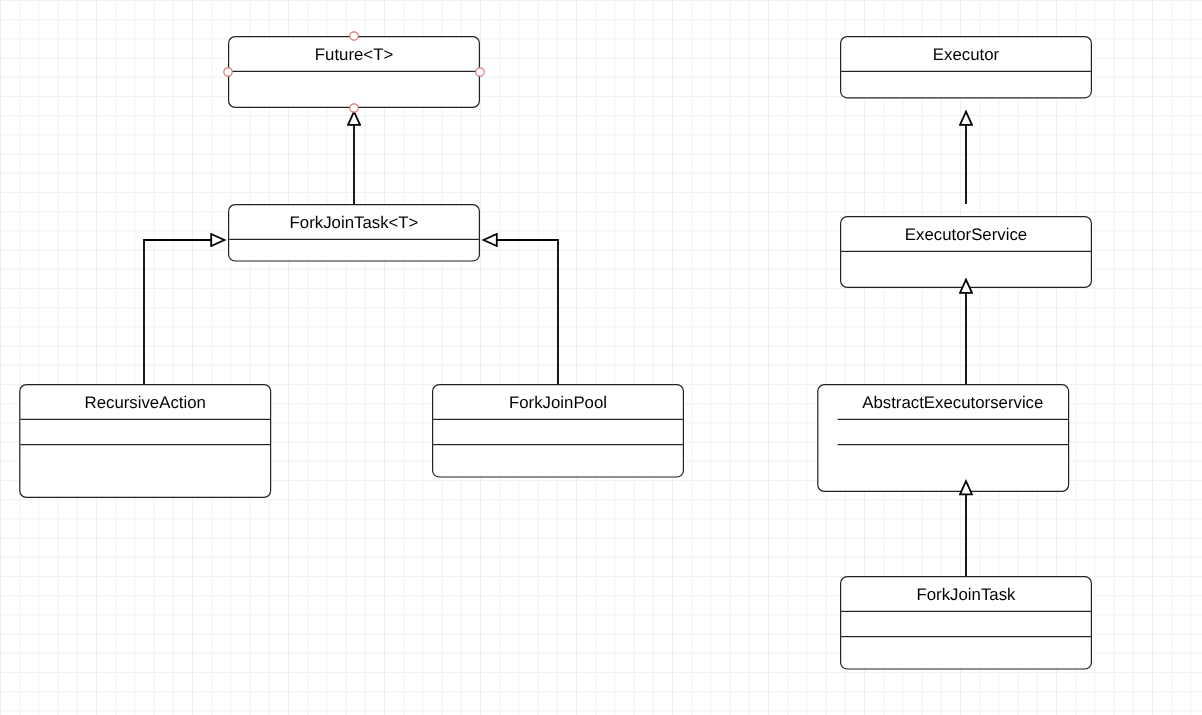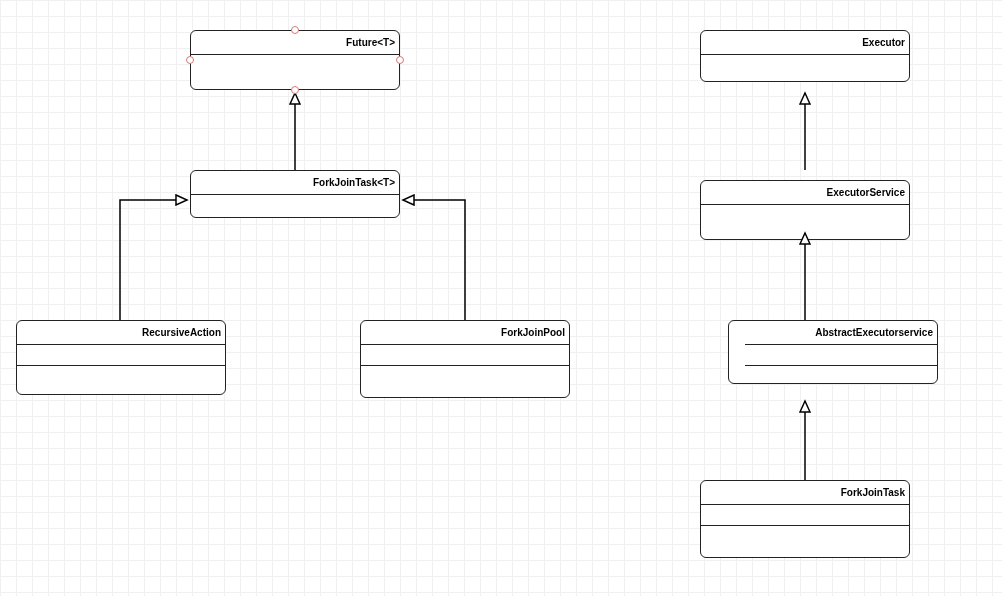--- a/index.html
+++ b/index.html
@@ -19,23 +19,23 @@
   .uml-box {
     position: absolute;
     background: #fff;
     border: 1.5px solid #222;
     border-radius: 6px;
     box-sizing: border-box;
     display: flex;
     flex-direction: column;
   }
   .uml-title {
-    text-align: right;
-    font-size: 10px;
-    font-weight: bold;
+    text-align: center;
+    font-size: 14px;
+    font-weight: normal;
     padding: 6px 4px;
     border-bottom: 1.5px solid #222;
     white-space: nowrap;
   }
   .uml-sec {
     border-bottom: 1.5px solid #222;
     height: 20px;
   }
   .uml-sec:last-child {
     border-bottom: none;
@@ -69,21 +69,21 @@
 <div class="handle" style="left:291px; top:26px;"></div>
 <div class="handle" style="left:186px; top:56px;"></div>
 <div class="handle" style="left:396px; top:56px;"></div>
 <div class="handle" style="left:291px; top:86px;"></div>
 
 <div class="uml-box" style="left:190px; top:170px; width:210px; height:48px;gap:35px;">
   <div class="uml-title">ForkJoinTask&lt;T&gt;</div>
   <div class="uml-sec" style="flex:1;"></div>
 </div>
 
-<div class="uml-box" style="left:16px; top:320px; width:210px; height:75px;">
+<div class="uml-box" style="left:16px; top:320px; width:210px; height:95px;">
   <div class="uml-title">RecursiveAction</div>
   <div class="uml-sec"></div>
   <div class="uml-sec" style="flex:1;"></div>
 </div>
 
 <div class="uml-box" style="left:360px; top:320px; width:210px; height:78px;">
   <div class="uml-title">ForkJoinPool</div>
   <div class="uml-sec"></div>
   <div class="uml-sec" style="flex:1;"></div>
 </div>
@@ -91,21 +91,21 @@
 <div class="uml-box" style="left:700px; top:30px; width:210px; height:52px;">
   <div class="uml-title">Executor</div>
   <div class="uml-sec" style="flex:1;"></div>
 </div>
 
 <div class="uml-box" style="left:700px; top:180px; width:210px; height:60px;">
   <div class="uml-title">ExecutorService</div>
   <div class="uml-sec" style="flex:1;"></div>
 </div>
 
-<div class="uml-box" style="left:728px; top:320px; width:210px; height:64px;padding-left:16px;">
+<div class="uml-box" style="left:681px; top:320px; width:210px; height:90px;padding-left:16px;">
   <div class="uml-title">AbstractExecutorservice</div>
   <div class="uml-sec"></div>
   <div class="uml-sec" style="flex:1;"></div>
 </div>
 
 <div class="uml-box" style="left:700px; top:480px; width:210px; height:78px;">
   <div class="uml-title">ForkJoinTask</div>
   <div class="uml-sec"></div>
   <div class="uml-sec" style="flex:1;"></div>
 </div>

